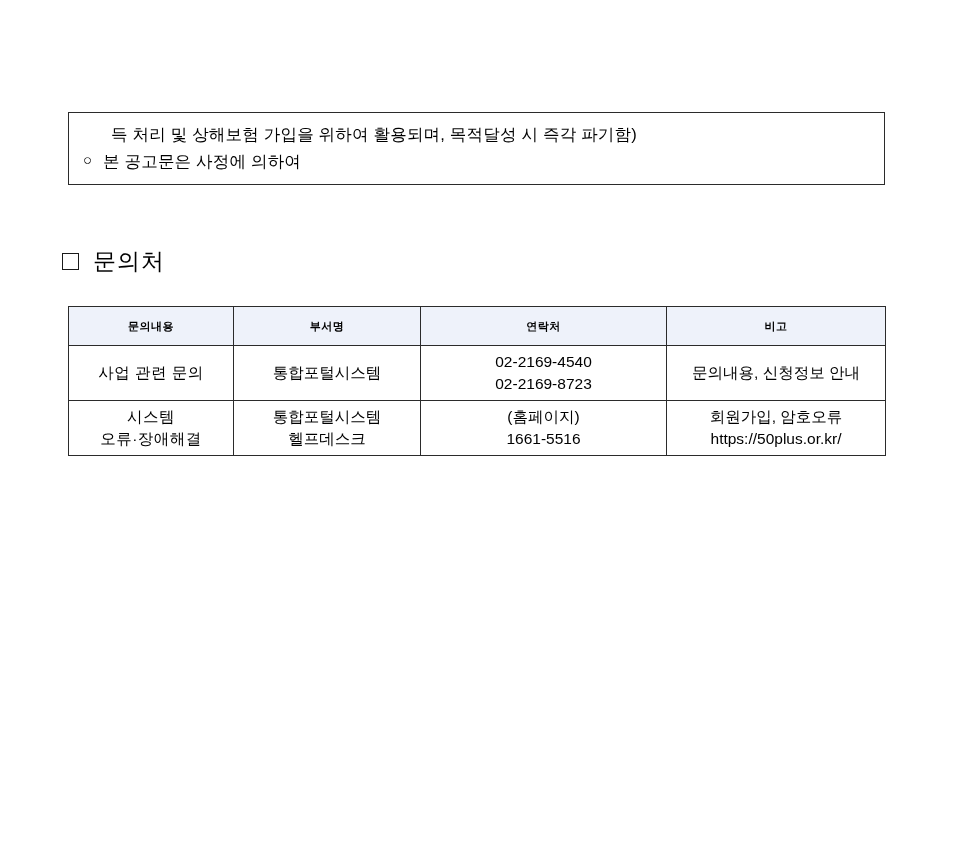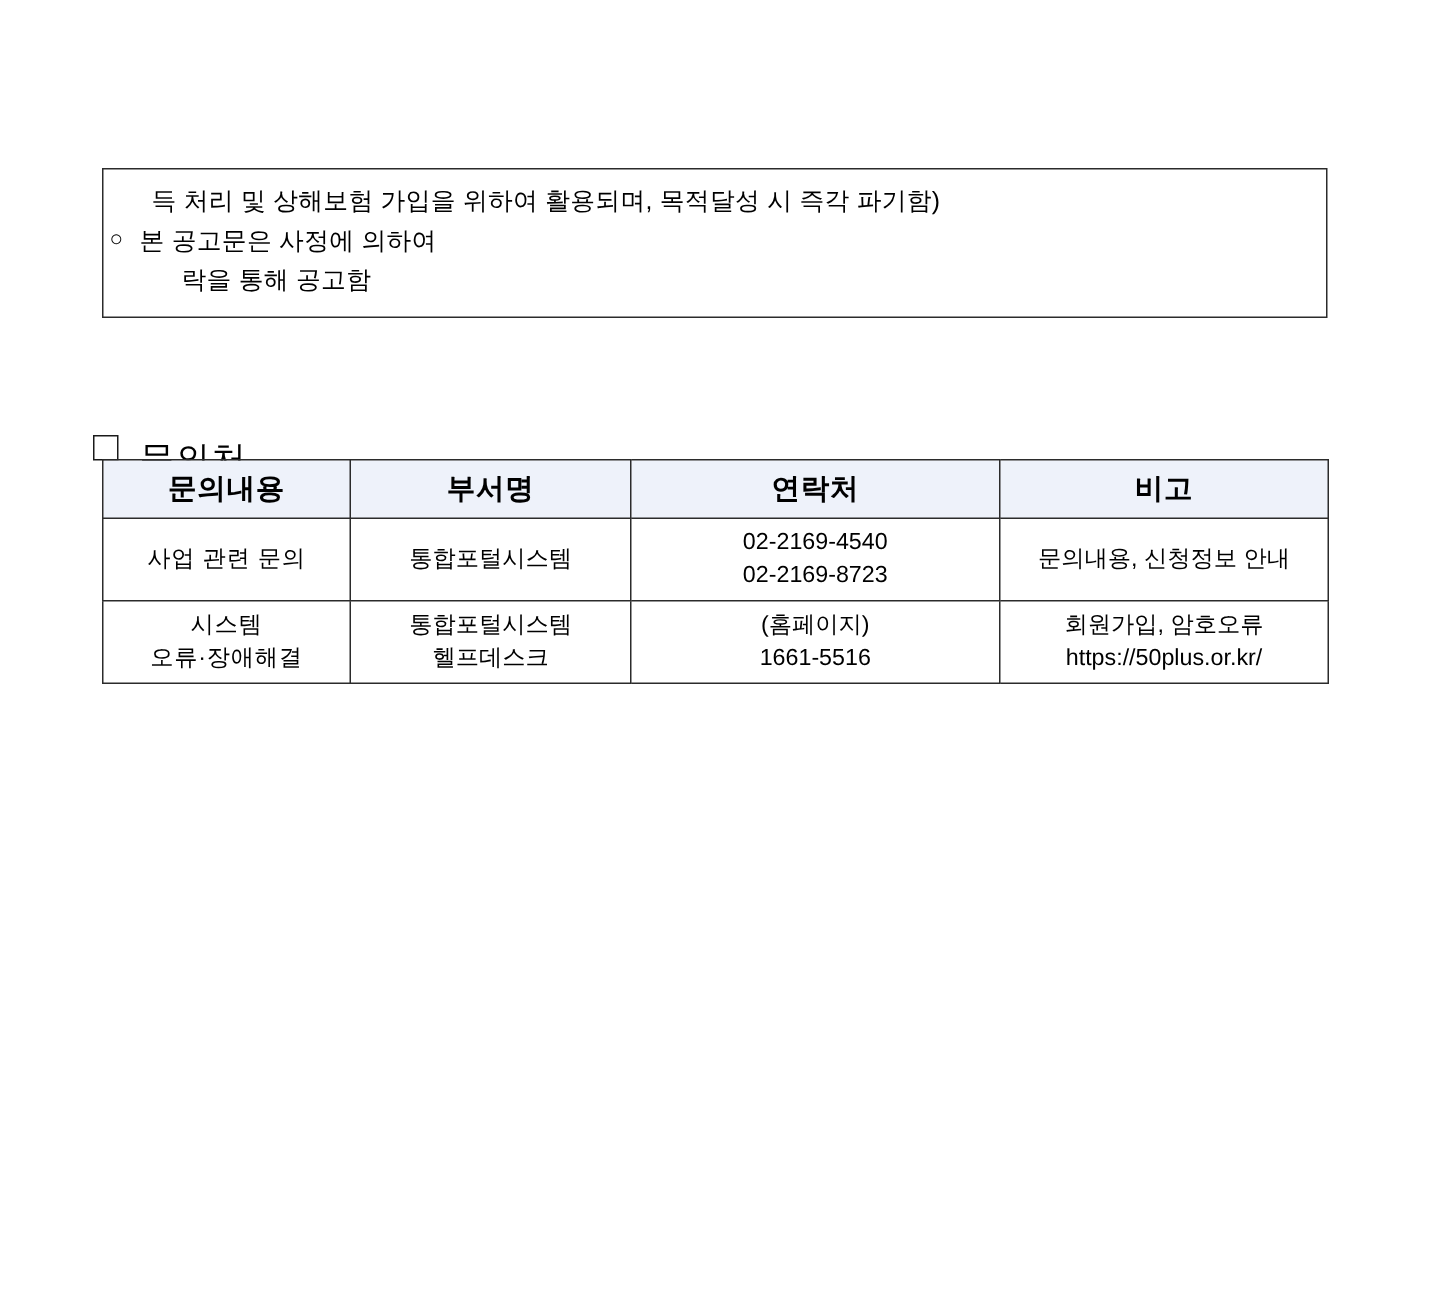--- a/index.html
+++ b/index.html
@@ -23,21 +23,21 @@
   }
 
   
   .notice-box {
     position: absolute;
     left: 68px;
     top: 112px;
     width: 817px;
     border: 1px solid #2b2b2b;
     box-sizing: border-box;
-    padding: 8px 14px 10px 4px;
+    padding: 8px 14px 10px 14px;
   }
   .notice-line {
     font-size: 16.5px;
     line-height: 1.62;
     letter-spacing: 0.2px;
     white-space: nowrap;
   }
   .notice-line.indent-1 {
     padding-left: 28px;
   }
@@ -64,22 +64,22 @@
   .notice-line.cont {
     padding-left: 48px;
   }
 
   
   .section-heading {
     position: absolute;
     left: 62px;
     top: 246px;
     display: flex;
+    align-items: center;
     gap: 14px;
-    margin-top: 44px;
   }
   .sq {
     width: 17px;
     height: 17px;
     border: 1.6px solid #1a1a1a;
     box-sizing: border-box;
   }
   .section-heading .title {
     font-size: 23px;
     letter-spacing: 1px;
@@ -99,21 +99,21 @@
     text-align: center;
     vertical-align: middle;
     font-weight: normal;
     font-size: 15.5px;
     padding: 4px 4px;
   }
   .contact-table thead th {
     background: #eef2fa;
     font-weight: bold;
     height: 30px;
-    font-size: 19px;
+    font-size: 11px;
     letter-spacing: 0.5px;
     margin-left: 32px;
   }
   .contact-table tbody td {
     height: 46px;
     line-height: 1.45;
   }
   .contact-table tbody td.strong {
     font-weight: normal;
     letter-spacing: 0.5px;
@@ -133,21 +133,20 @@
   <div class="notice-box">
     <div class="notice-line indent-1">득 처리 및 상해보험 가입을 위하여 활용되며, 목적달성 시 즉각 파기함)</div>
     <div class="notice-line hang">
       <span class="bullet-circle">○</span>
       <span class="hang-body">
         <span class="justify-row">
           <span>본 공고문은 사정에 의하여</span>
         </span>
       </span>
     </div>
-    <div class="notice-line cont">락을 통해 공고함</div>
   </div>
 
   <div class="section-heading">
     <span class="sq"></span>
     <span class="title">문의처</span>
   </div>
 
   <table class="contact-table">
     <colgroup>
       <col class="col-1">

